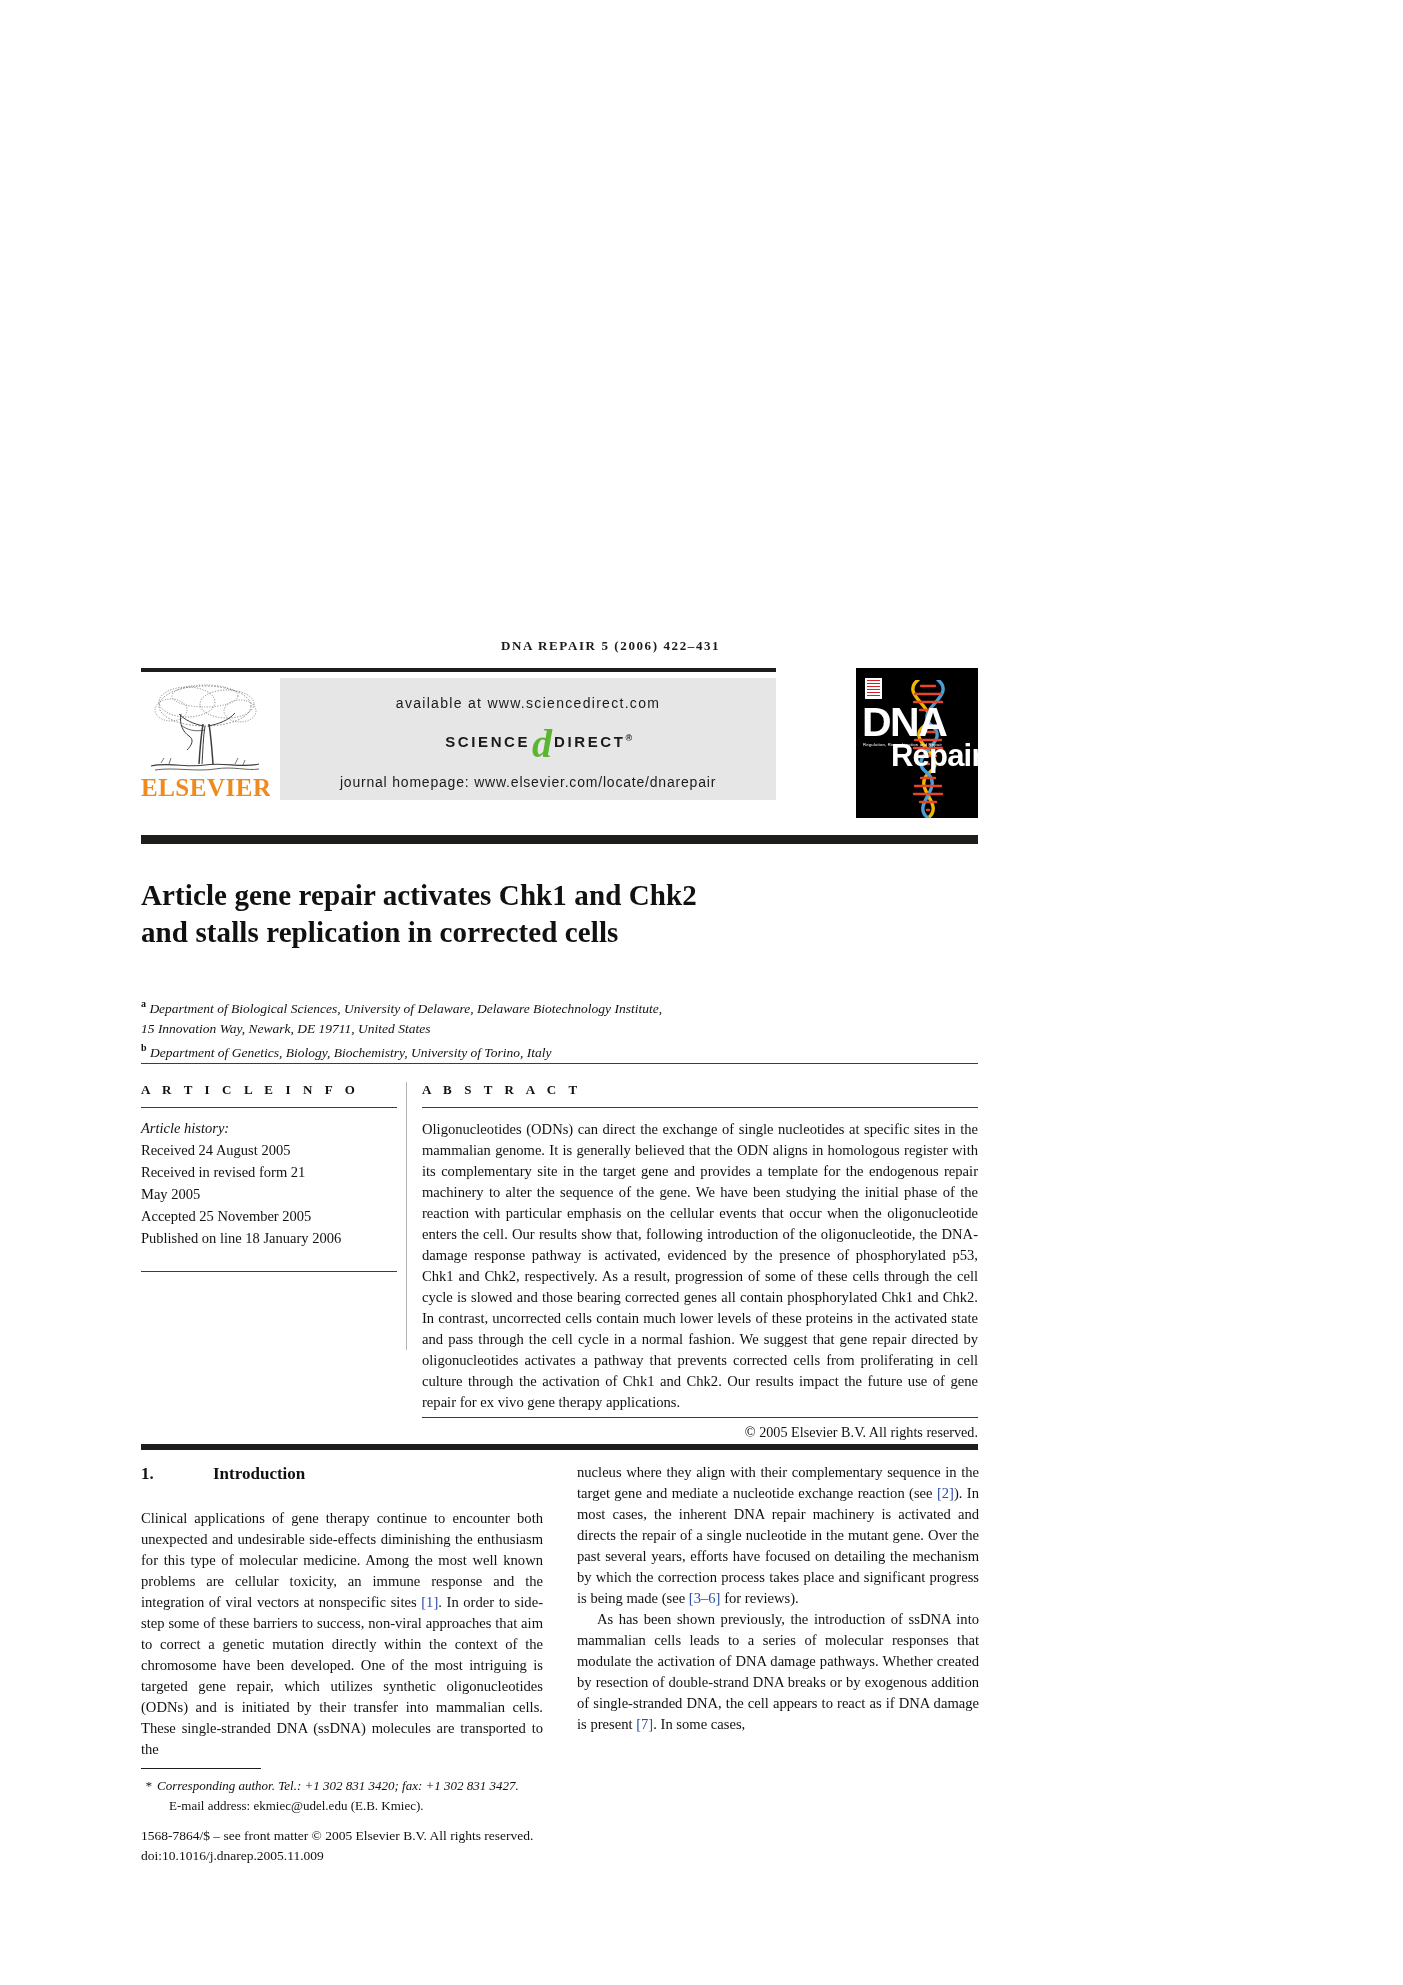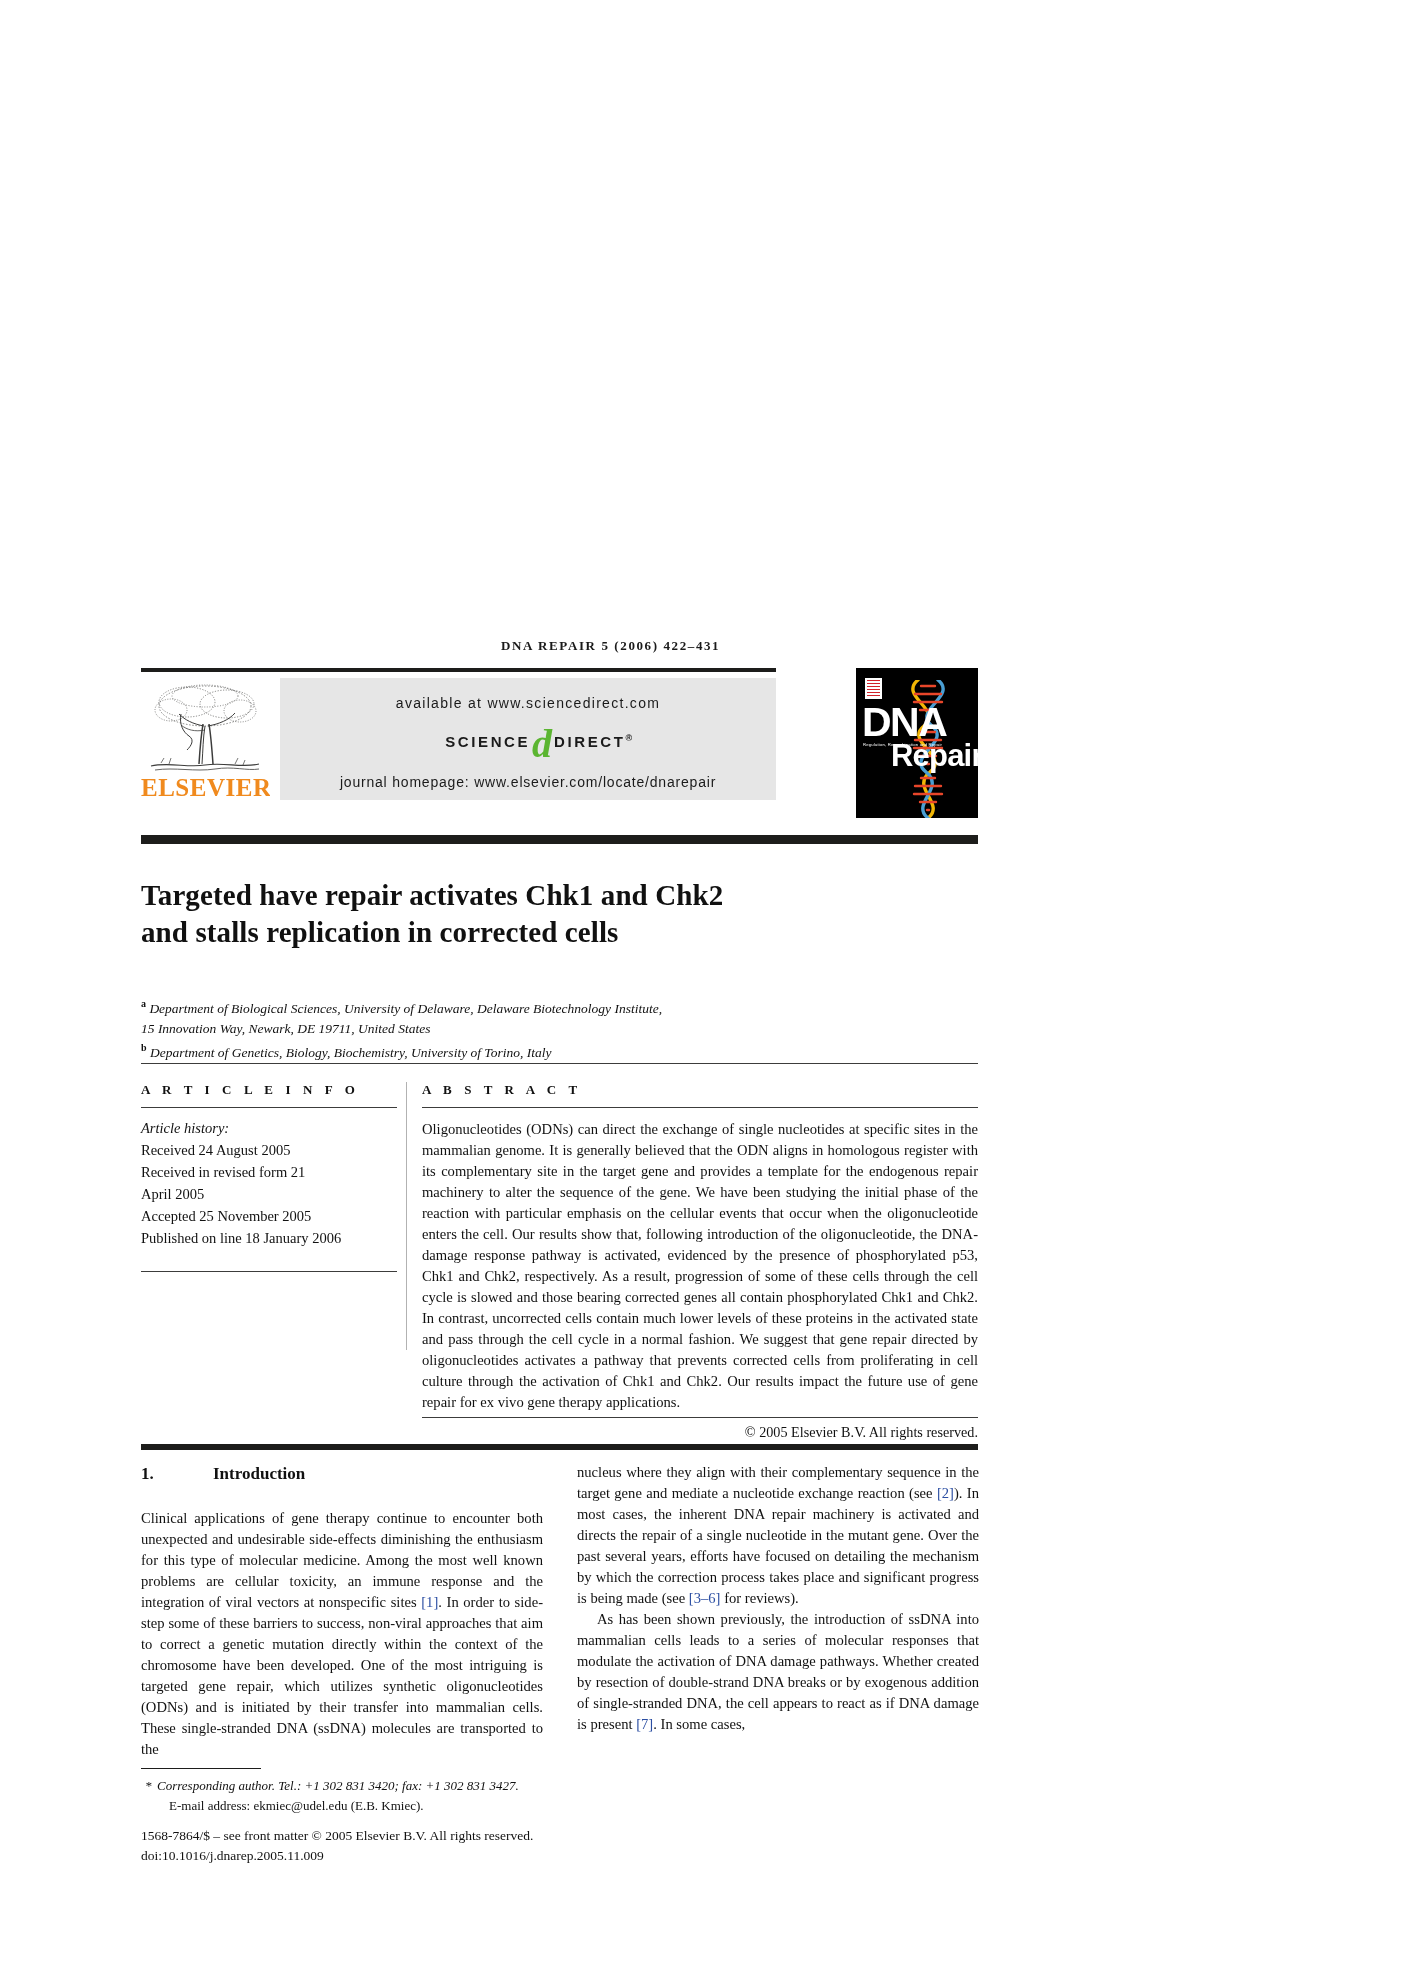--- a/index.html
+++ b/index.html
@@ -518,21 +518,21 @@
     <div class="cover-dna-title">
       <span class="t1">DNA</span>
       <span class="t2">Repair</span>
     </div>
     <div class="cover-sub">Regulation, Recombination and Repair</div>
   </div>
 
   <div class="blackbar"></div>
 
   <h1 class="title">
-    <span>Targeted have repair activates Chk1 and Chk2</span><br>
+    <span>Article gene repair activates Chk1 and Chk2</span><br>
     <span>and stalls replication in corrected cells</span>
   </h1>
 
 
   <div class="affils">
     <div>
       <sup>a</sup>
       <span>Department of Biological Sciences, University of Delaware, Delaware Biotechnology Institute,</span>
     </div>
     <div>15 Innovation Way, Newark, DE 19711, United States</div>
@@ -544,21 +544,21 @@
 
   <div class="rule-info-top"></div>
 
   <div class="info-col">
     <div class="sec-head">A R T I C L E  I N F O</div>
     <div class="hr-thin"></div>
     <div class="info-block">
       <span class="lbl">Article history:</span>
       <span class="ln">Received 24 August 2005</span>
       <span class="ln">Received in revised form 21</span>
-      <span class="ln">April 2005</span>
+      <span class="ln">May 2005</span>
       <span class="ln">Accepted 25 November 2005</span>
       <span class="ln">Published on line 18 January 2006</span>
     </div>
     <div class="kw-rule"></div>
   </div>
 
   <div class="col-divider"></div>
 
   <div class="abs-col">
     <div class="sec-head">A B S T R A C T</div>

